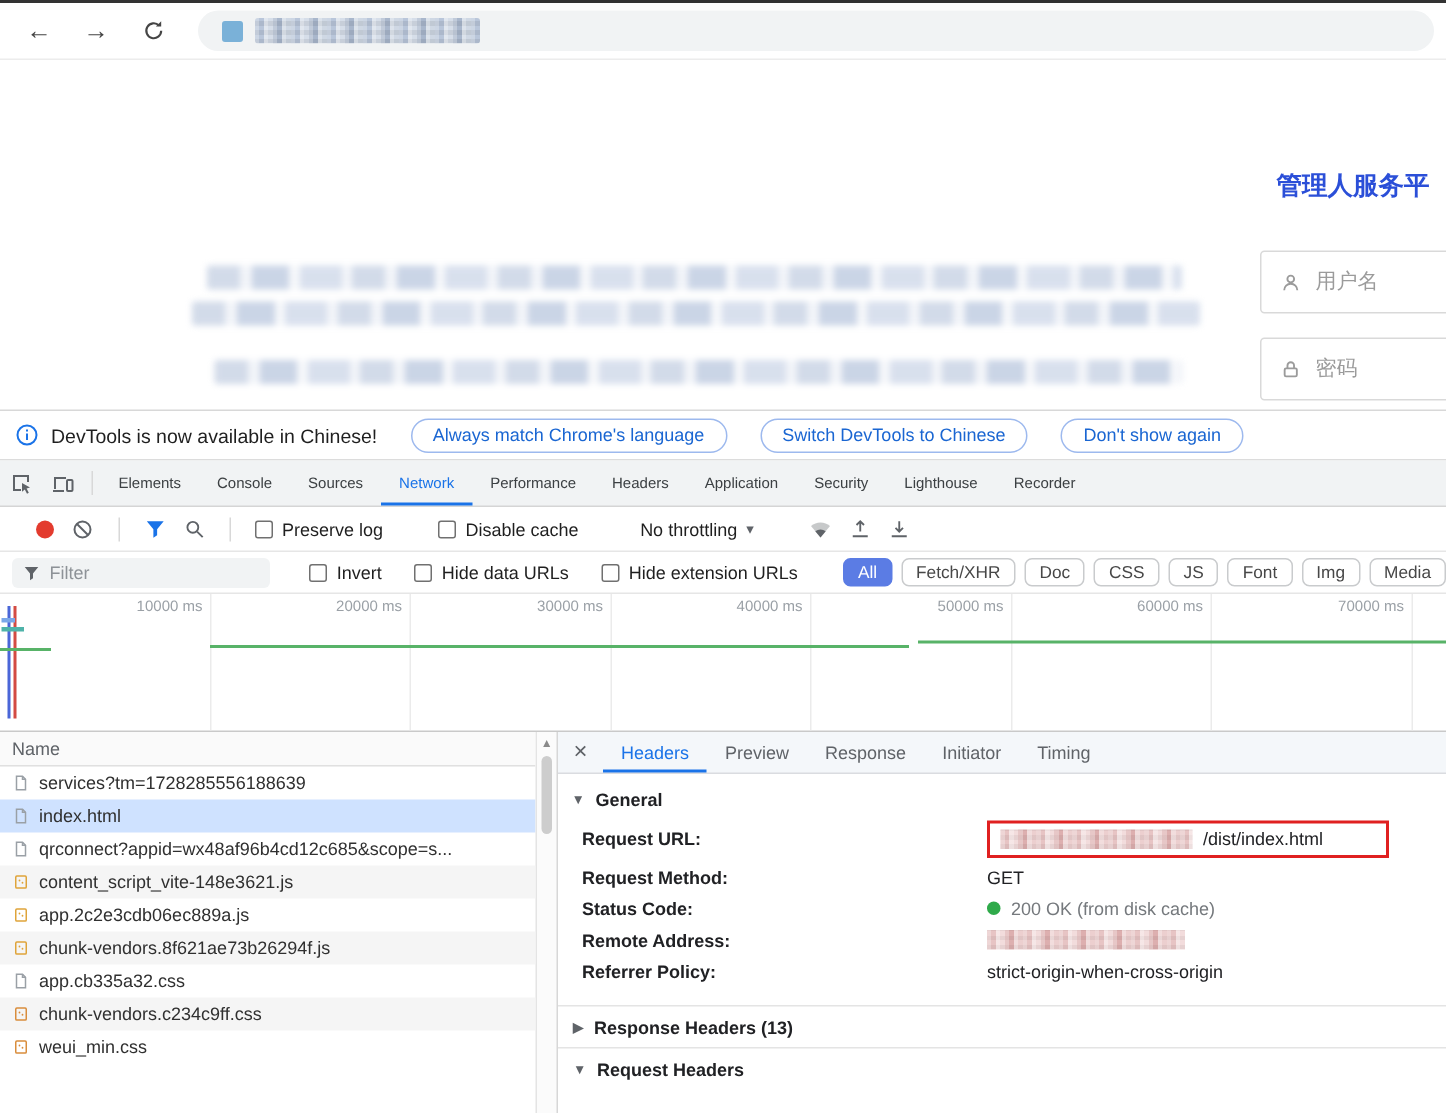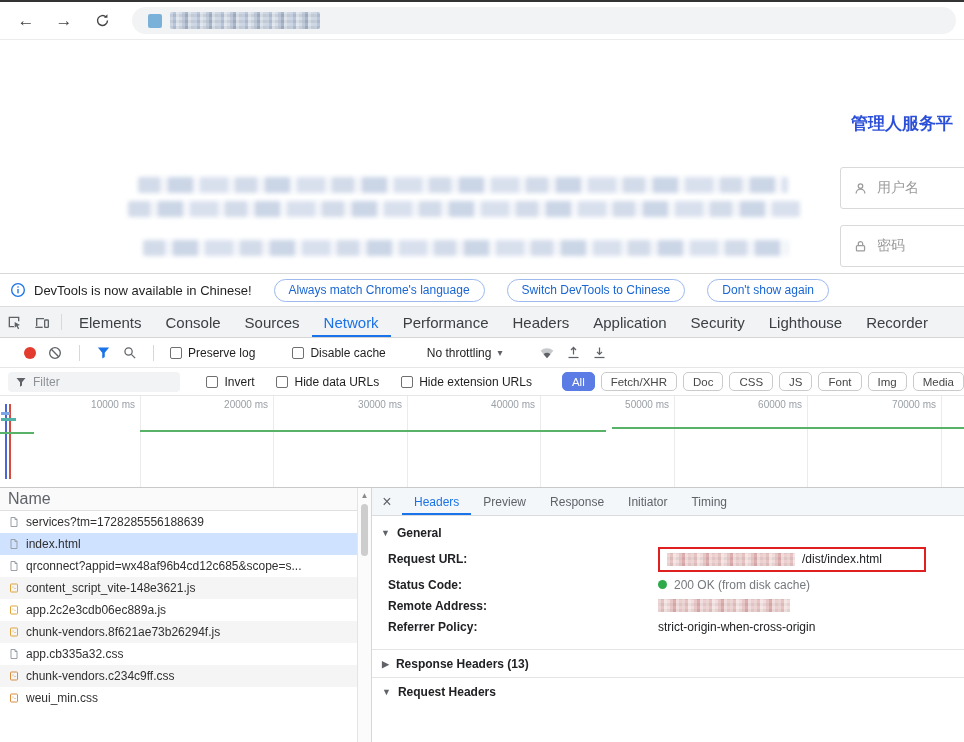--- a/index.html
+++ b/index.html
@@ -41,21 +41,21 @@
   #notice-bar .msg{font-size:13px;color:#1f1f1f;margin-left:8px;}
   .pill{height:23px;padding:0 14px;margin-left:22px;border:1px solid #9db9ee;border-radius:12px;
     color:#1a66d2;font-size:12px;display:flex;align-items:center;background:#fff;white-space:nowrap;}
   .pill:first-of-type{margin-left:30px;}
 
   
   #devtools-tabbar{position:absolute;top:307px;left:0;width:100%;height:31px;background:#f1f3f4;
     border-bottom:1px solid #d5d5d5;display:flex;align-items:stretch;}
   .tb-ico{width:28px;display:flex;align-items:center;justify-content:center;color:#5f6368;}
   .vdiv{width:1px;height:16px;background:#d8d8d8;align-self:center;margin:0 5px;}
-  .main-tab{padding:0 12px;display:flex;align-items:center;font-size:15px;color:#3c4043;white-space:nowrap;text-align:center;}
+  .main-tab{padding:0 12px;display:flex;align-items:center;font-size:10px;color:#3c4043;white-space:nowrap;text-align:center;}
   .main-tab.active{color:#1a73e8;box-shadow:inset 0 -2px 0 #1a73e8;}
 
   
   #net-toolbar{position:absolute;top:338px;left:0;width:100%;height:30px;background:#fff;
     border-bottom:1px solid #e6e6e6;display:flex;align-items:center;padding-left:24px;gap:11px;}
   #record-btn{width:12px;height:12px;border-radius:50%;background:#e33b2e;flex:none;}
   .icon-btn{display:flex;align-items:center;justify-content:center;color:#5f6368;}
   .check{display:flex;align-items:center;gap:6px;font-size:12px;color:#1f1f1f;white-space:nowrap;}
   .box{width:12px;height:12px;border:1px solid #707070;border-radius:2px;background:#fff;flex:none;}
   .gap-lg{margin-left:26px;}
@@ -80,21 +80,21 @@
     border-bottom:1px solid #c9c9c9;overflow:hidden;}
   .gline{position:absolute;top:0;bottom:0;width:1px;background:#ebebeb;}
   .tick{position:absolute;top:3px;transform:translateX(-100%);padding-right:5px;font-size:10px;color:#9aa0a6;white-space:nowrap;}
   .wf-green{position:absolute;height:2px;background:#58b368;}
   .wf-vline{position:absolute;top:8px;bottom:8px;width:2px;}
 
   
   #bottom-split{position:absolute;top:488px;left:0;width:100%;bottom:0;background:#fff;}
   #request-panel{position:absolute;left:0;top:0;width:358px;bottom:0;overflow:hidden;border-right:1px solid #e4e4e4;}
   #name-header{height:23px;background:#fafafa;border-bottom:1px solid #e0e0e0;display:flex;align-items:center;
-    padding-left:8px;font-size:16px;color:#5f6368;}
+    padding-left:8px;font-size:12px;color:#5f6368;}
   .req-row{height:22px;display:flex;align-items:center;padding-left:8px;gap:6px;font-size:12px;color:#303030;white-space:nowrap;overflow:hidden;}
   #req-rows .req-row:nth-child(2n){background:#f5f5f5;}
   #req-rows .req-row.selected{background:#cfe2ff;}
   .picon{display:flex;flex:none;}
   .c-doc{color:#9aa0a6;} .c-js{color:#dfa43a;} .c-css{color:#d98d3c;}
 
   #list-scrollbar{position:absolute;left:358px;top:0;width:14px;bottom:0;background:#fbfbfb;border-right:1px solid #d7d7d7;}
   #list-scrollbar .up{position:absolute;top:3px;left:0;width:100%;text-align:center;font-size:8px;color:#8a8a8a;}
   #list-scrollbar .thumb{position:absolute;top:16px;left:3px;width:7px;height:52px;background:#cdcdcd;border-radius:4px;}
 
@@ -438,20 +438,24 @@
       <div class="hrow url-row">
         <span class="hlabel">Request URL:</span>
         <span class="hvalue">
           <span id="redbox">
             <span id="url-value-mosaic" class="mosaic-pink"></span>
             <span>/dist/index.html</span>
           </span>
         </span>
       </div>
 
+      <div class="hrow">
+        <span class="hlabel">Request Method:</span>
+        <span class="hvalue">GET</span>
+      </div>
 
       <div class="hrow">
         <span class="hlabel">Status Code:</span>
         <span class="hvalue">
           <span class="dot"></span>
           <span class="gray-val">200 OK (from disk cache)</span>
         </span>
       </div>
 
       <div class="hrow">

